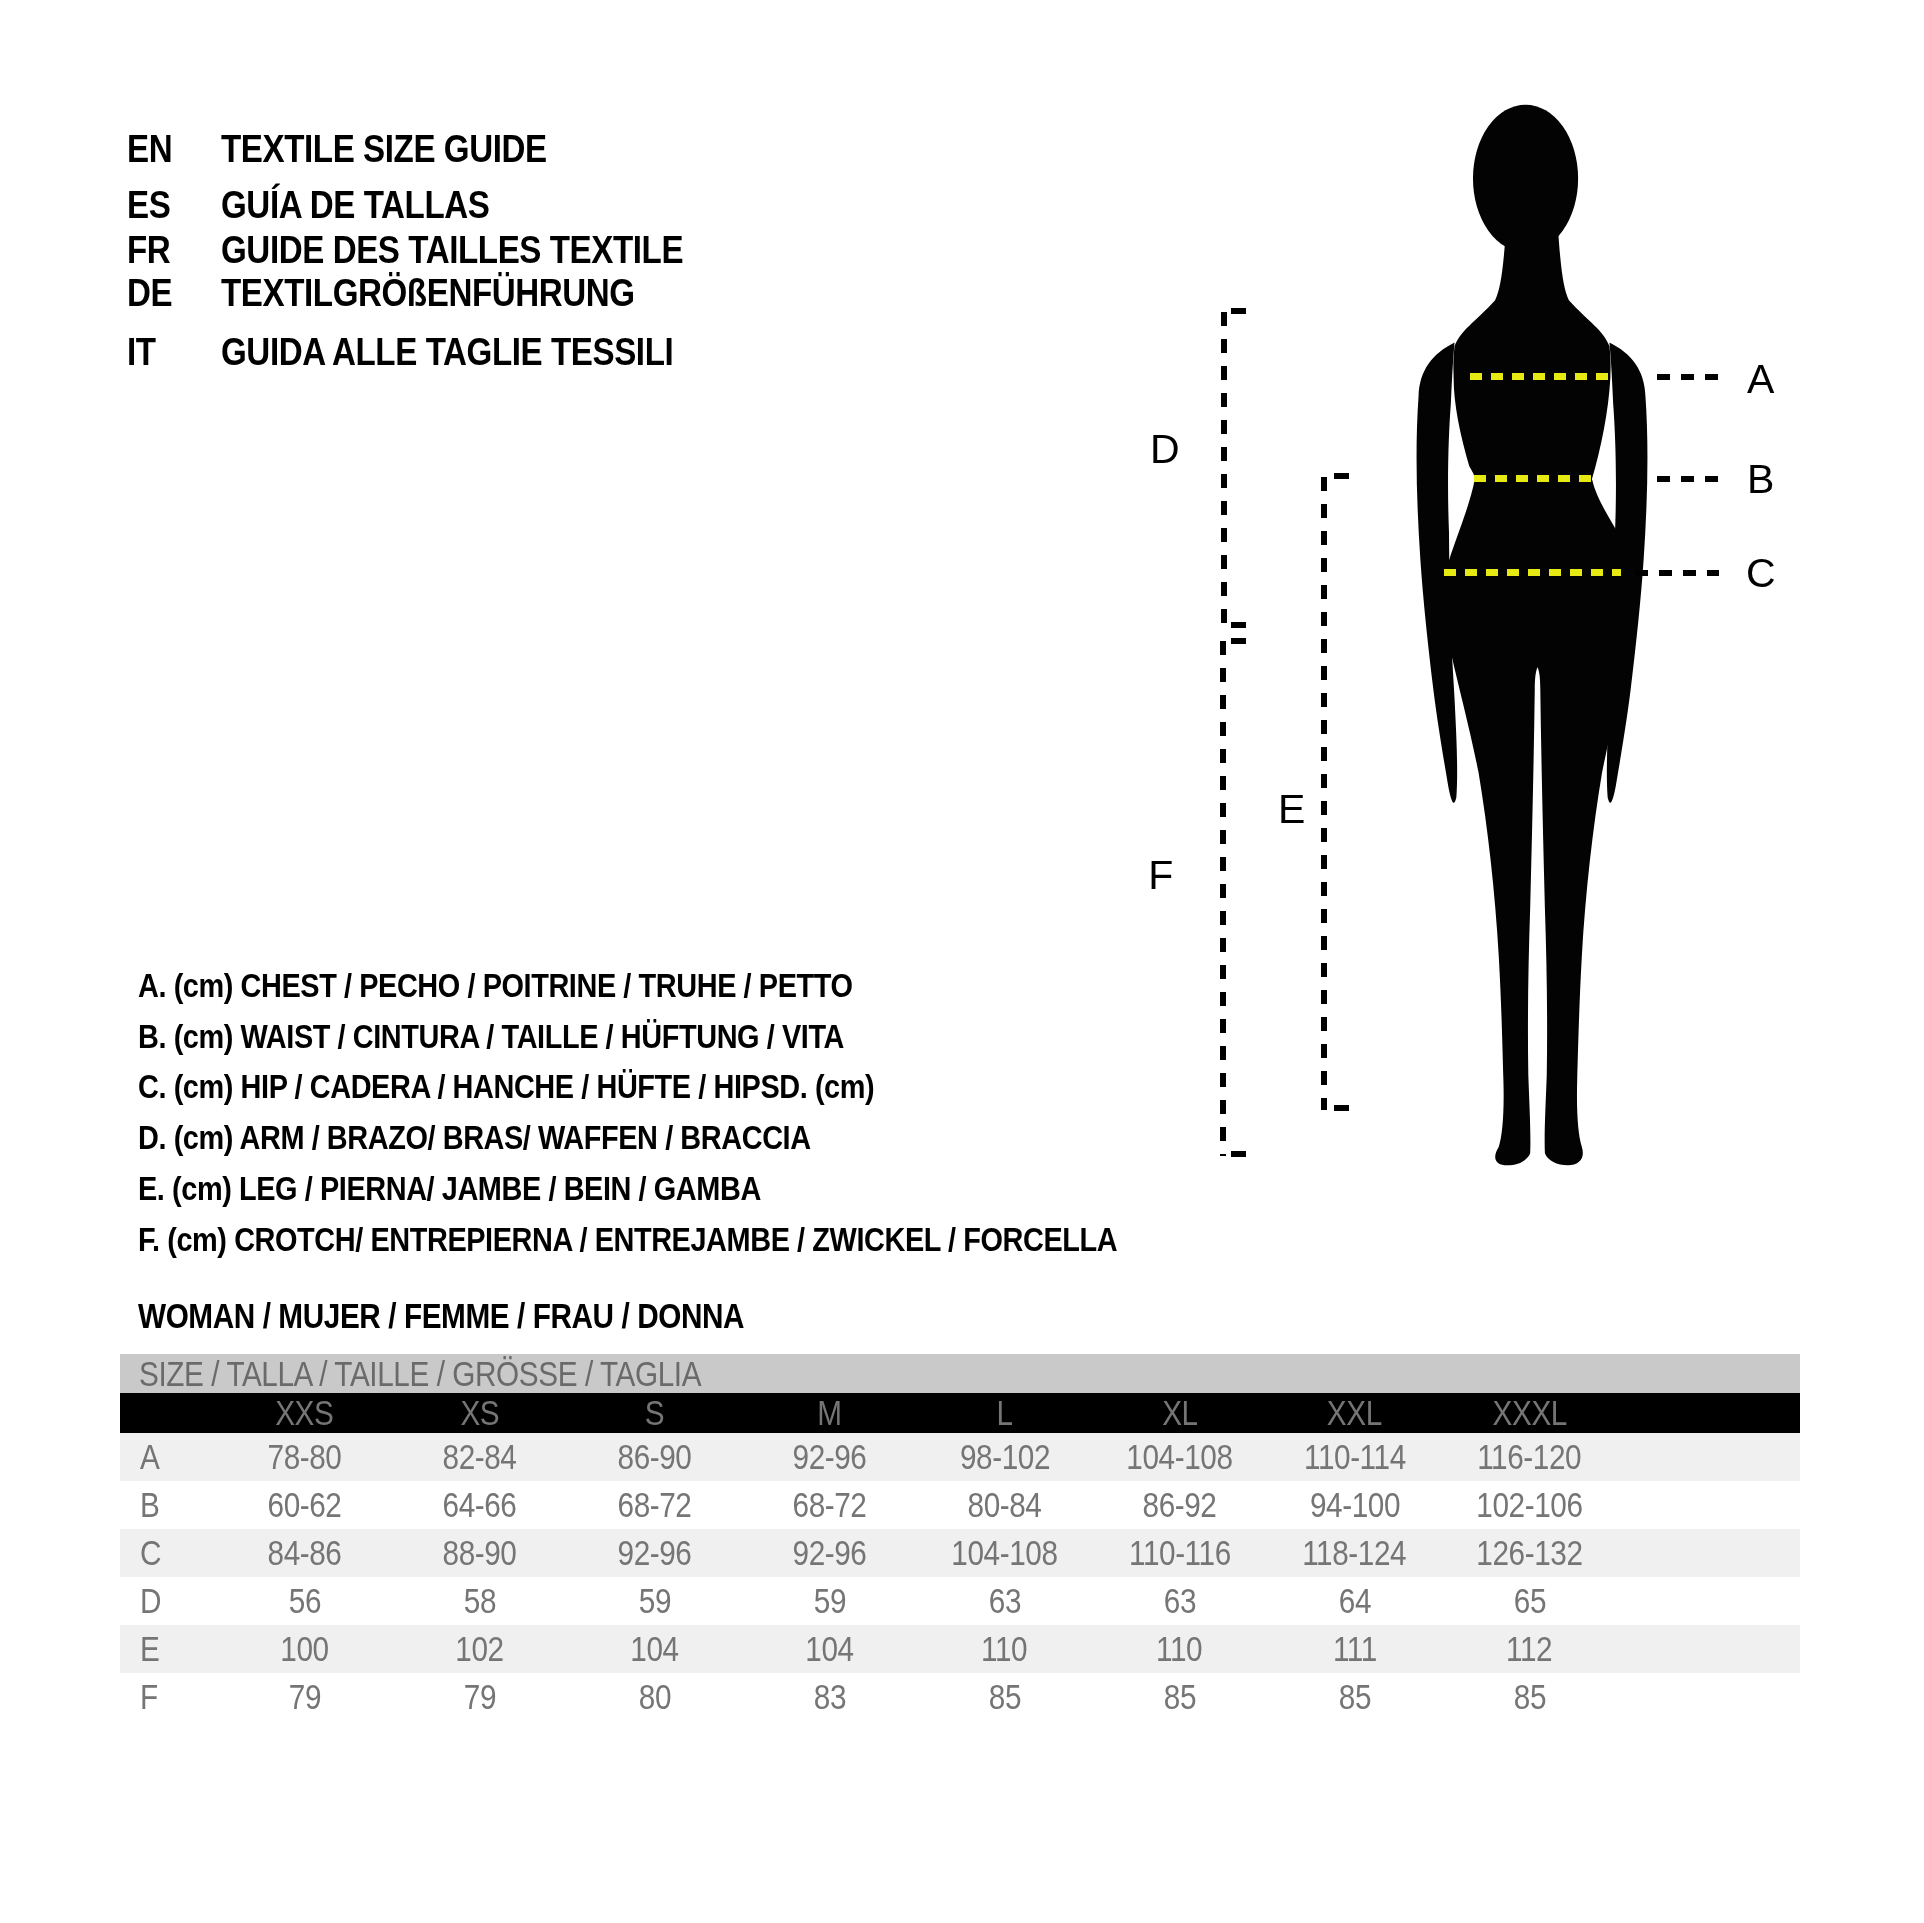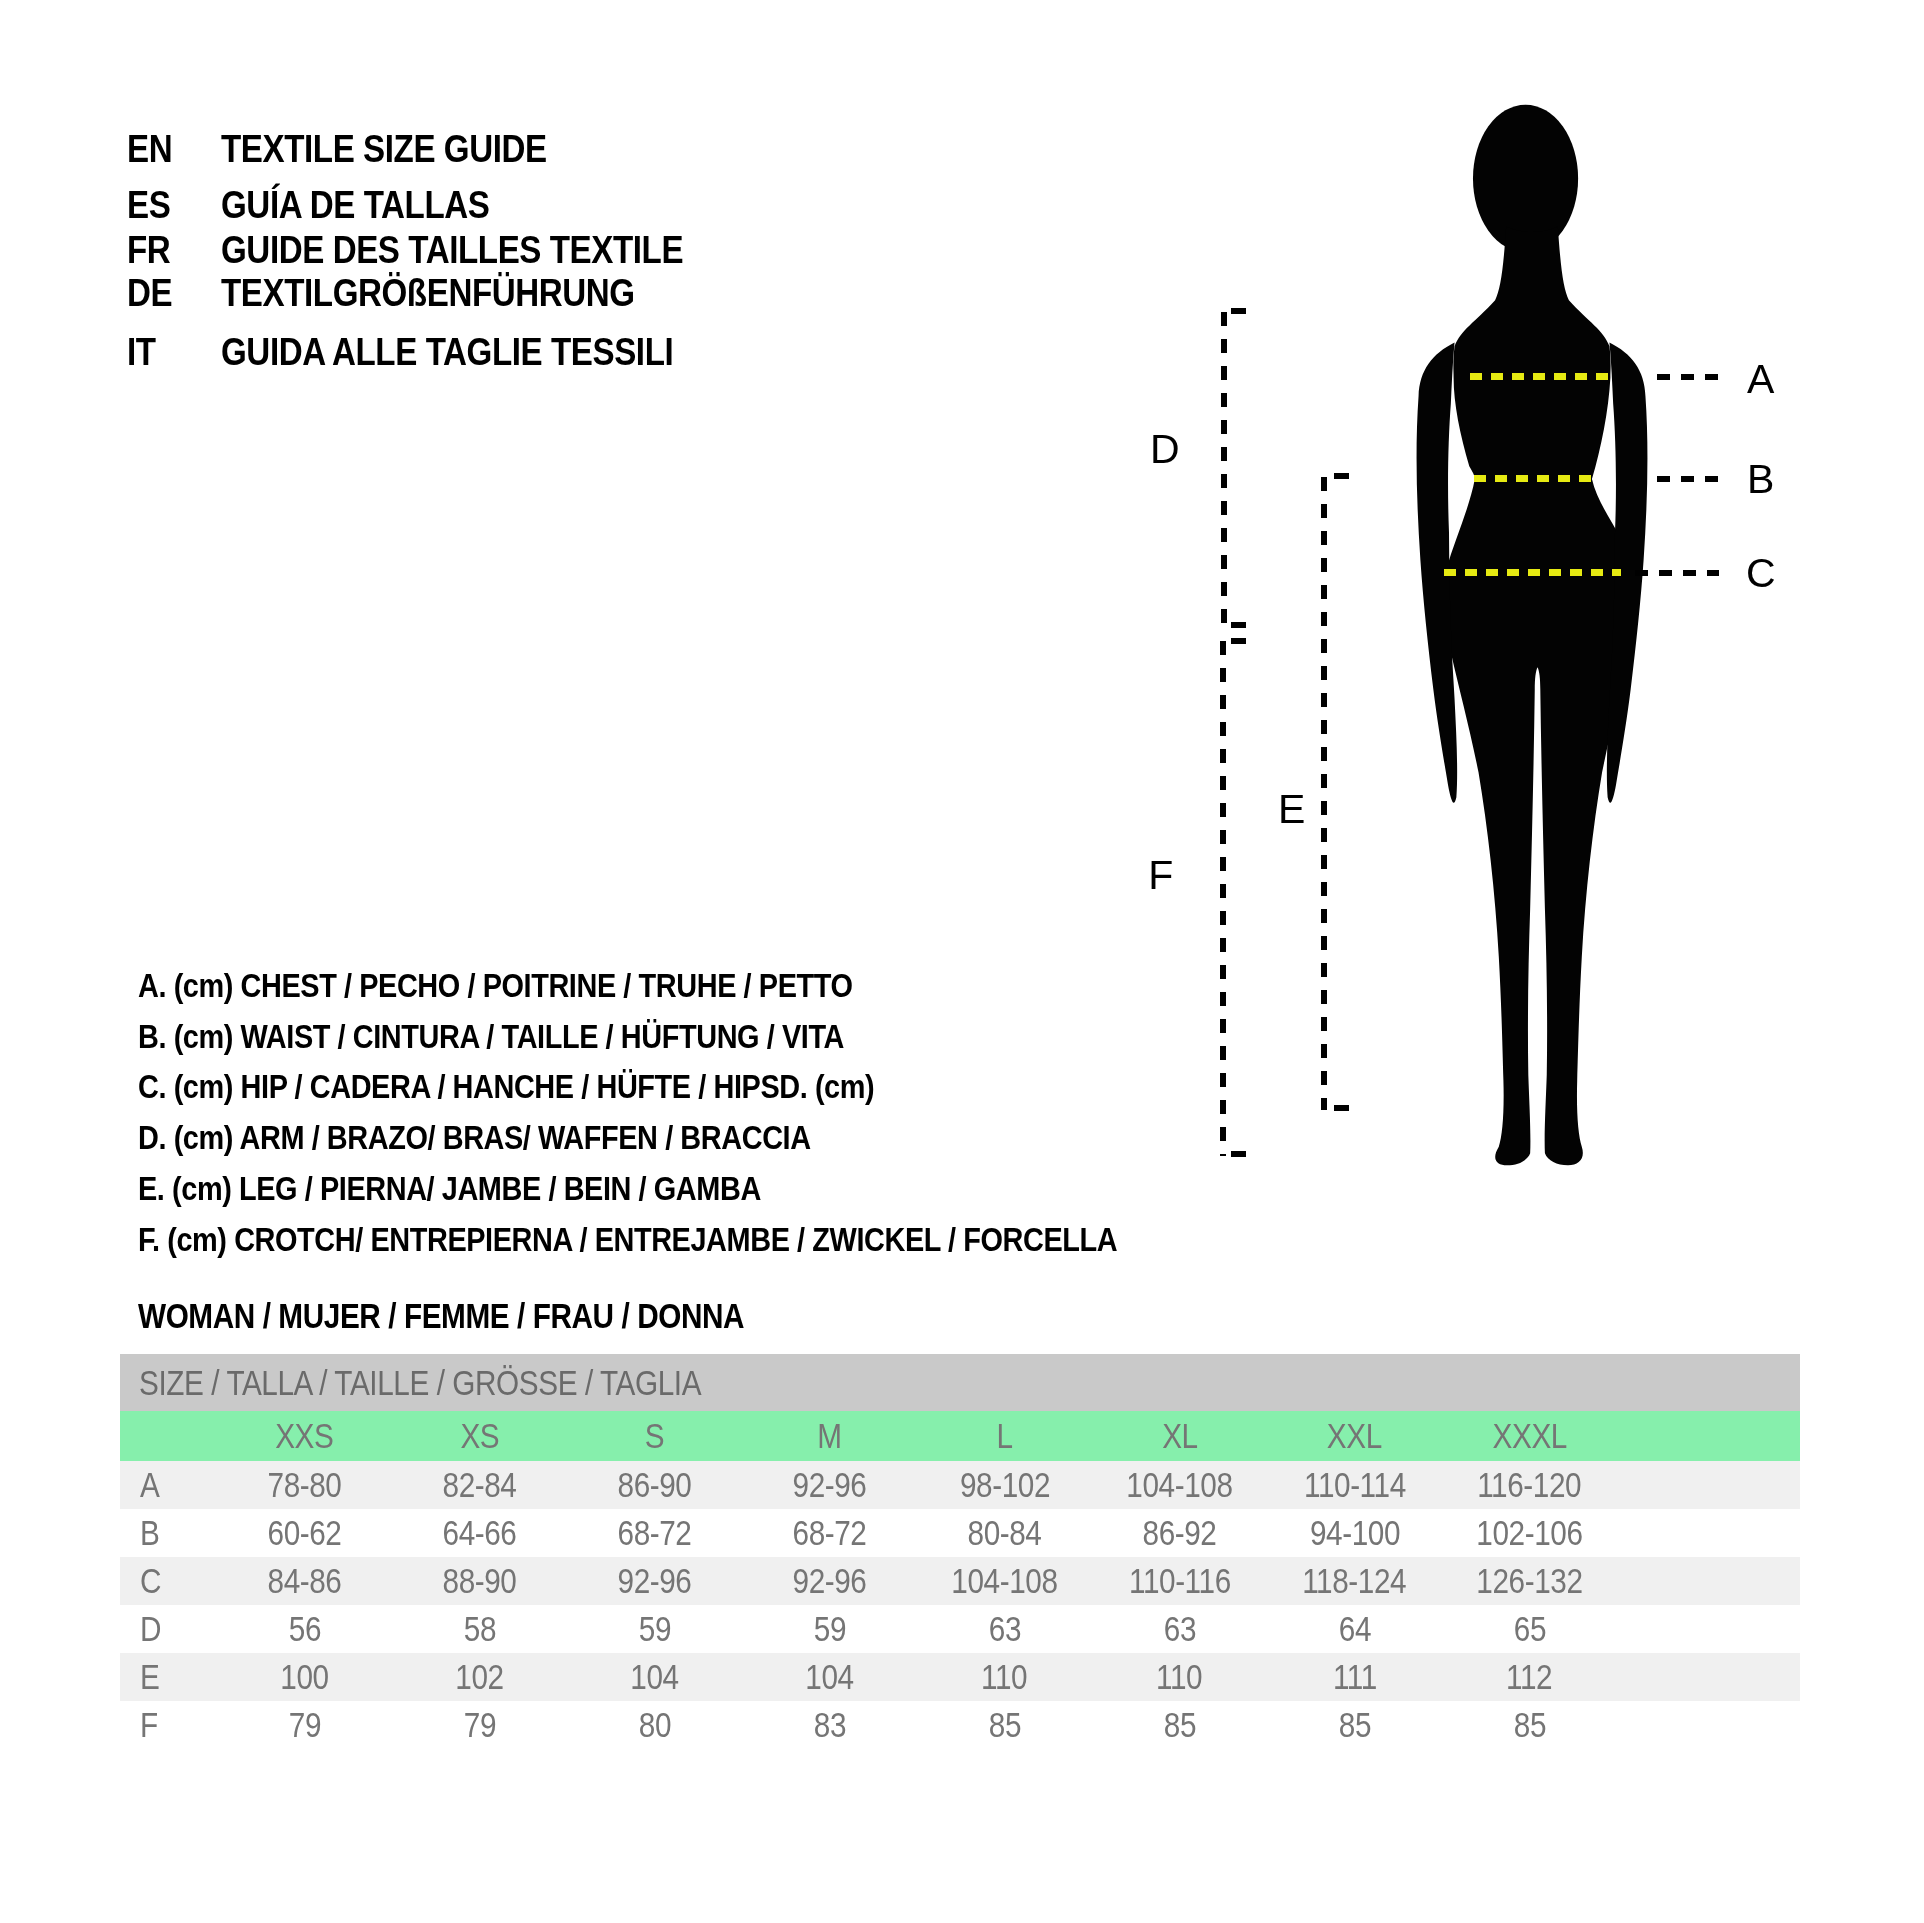--- a/index.html
+++ b/index.html
@@ -32,25 +32,25 @@
   .bdash{position:absolute;height:5.5px;
     background:repeating-linear-gradient(90deg,#000 0 13px,transparent 13px 24px);}
   .vdash{position:absolute;width:5.5px;
     background:repeating-linear-gradient(180deg,#000 0 14px,transparent 14px 27px);}
   .tick{position:absolute;width:14.8px;height:5.5px;background:#000;}
   .mlabel{position:absolute;width:65px;height:52px;display:flex;align-items:center;justify-content:center;
     font-size:41px;font-weight:400;color:#000;}
 
   
   .table{position:absolute;left:120px;top:1354px;width:1680px;}
-  .bar{height:57px;background:var(--table-header-bg,#c9c9c9);display:flex;align-items:center;
+  .bar{height:39px;background:var(--table-header-bg,#c9c9c9);display:flex;align-items:center;
        padding-left:18.5px;box-sizing:border-box;font-size:35px;color:var(--table-header-text,#6a6a6a);}
   .trow{display:grid;grid-template-columns:97px repeat(8,175px) 1fr;align-items:center;
         height:48px;color:var(--table-text,#757575);font-size:35px;}
-  .trow.sizes{height:50px;background:#86efac;}
+  .trow.sizes{height:40px;background:#000000;}
   .trow.alt{background:var(--row-alt-bg,#f0f0f0);}
   .trow .rl{padding-left:20px;}
   .trow .c{text-align:center;}
 </style>
 </head>
 <body>
 
 <div id="canvas">
 
   <div>

